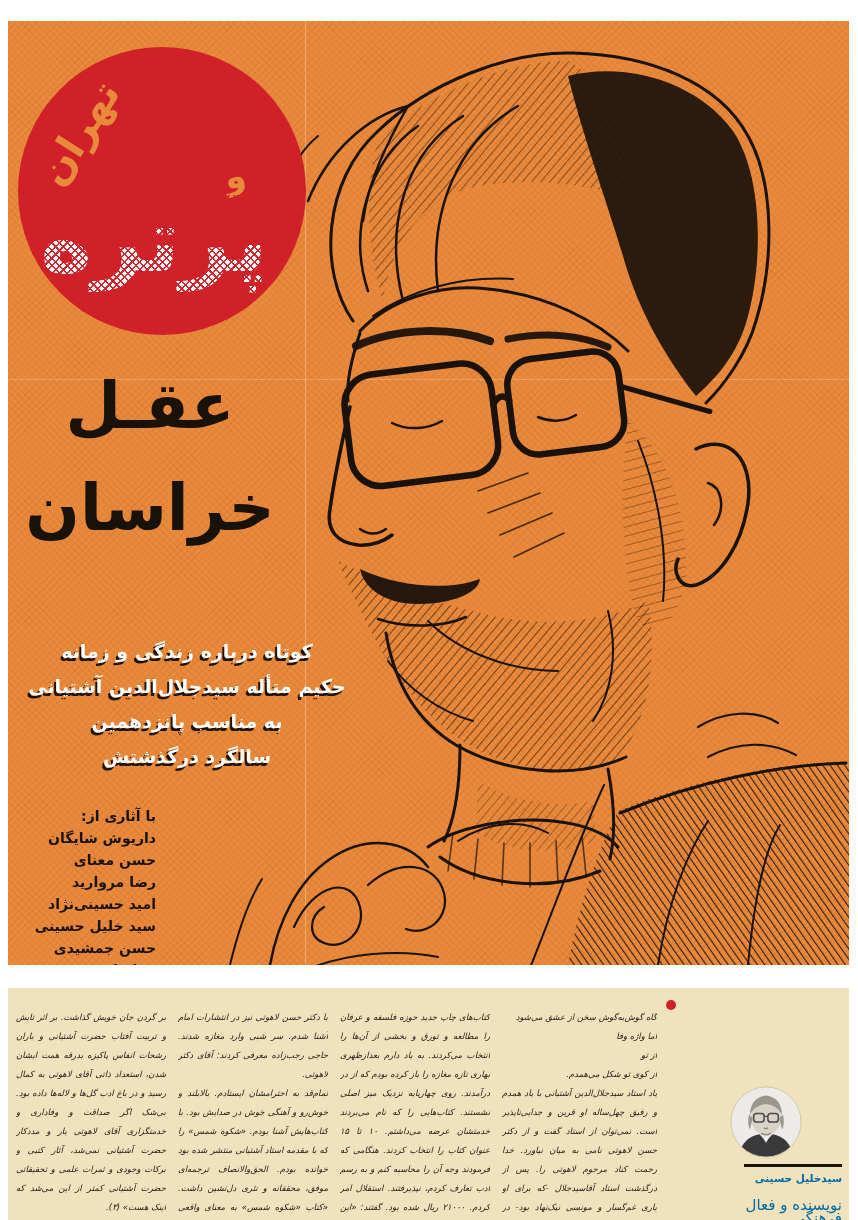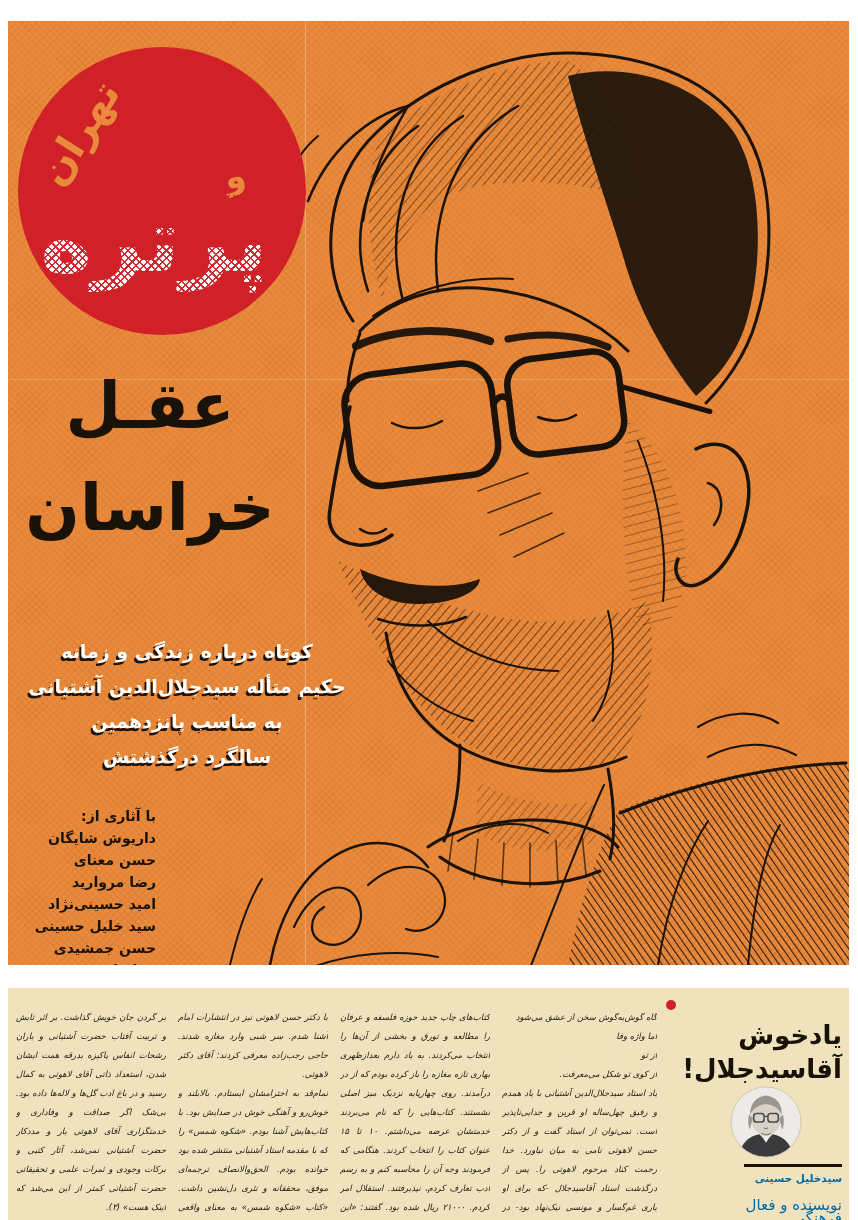--- a/index.html
+++ b/index.html
@@ -226,24 +226,20 @@
           <div class="contributor-line">سید خلیل حسینی</div>
           <div class="contributor-line">حسن جمشیدی خراسانی</div>
         </div>
     </div>
   </div>
 
   <div class="article">
 
     <div class="start-dot"></div>
 
-    <div class="side-title">
-        <div class="side-title-line">یادخوش</div>
-        <div class="side-title-line">آقاسیدجلال!</div>
-      </div>
 
     <svg class="author-photo" viewBox="0 0 76 76">
       <defs>
           <clipPath id="pc">
             <circle cx="38" cy="38" r="37"></circle>
           </clipPath>
         </defs>
       <g clip-path="url(#pc)">
         <rect width="76" height="76" fill="#ecebe7"></rect>
         <ellipse cx="38" cy="33" rx="16" ry="19" fill="#d8d2c7"></ellipse>
@@ -264,21 +260,21 @@
     <div class="byline">
       <div class="byline-rule"></div>
       <div class="author-name">سیدخلیل حسینی</div>
       <div class="author-role">نویسنده و فعال فرهنگی</div>
     </div>
 
     <div class="col col-1">
         <div class="col-p">گاه گوش‌به‌گوش سخن از عشق می‌شود</div>
         <div class="col-p">اما واژه وفا</div>
         <div class="col-p">از تو</div>
-        <div class="col-p">از کوی تو شکل می‌معرفت.</div>
+        <div class="col-p">از کوی تو شکل می‌همدم.</div>
         <div class="col-p">یاد استاد سیدجلال‌الدین آشتیانی با یاد همدم و رفیق چهل‌ساله او قرین و جدایی‌ناپذیر است. نمی‌توان از استاد گفت و از دکتر حسن لاهوتی نامی به میان نیاورد. خدا رحمت کناد مرحوم لاهوتی را. پس از درگذشت استاد آقاسیدجلال -که برای او یاری غم‌گسار و مونسی نیک‌نهاد بود- در مقالاتی بسیار خواندنی با نام «یاد خوش آقاسیدجلال» با نام و یاد خوش او تجدید ارادت کرده بود. این مقالات نخست در ماهنامه «حکمت و معرفت» و پس از آن در مجله فرهنگی هنری «بخارا» تجدید چاپ شد. اکنون در نخستین روزهای ماه بهار که با یاد آن ۲ عزیز قرین است، یاد خوش آقاسیدجلال را با حدیث مشتاقی دوست همدل و همراه او گره می‌زنم. استاد آشتیانی، این سید وارسته، مهربان و گشاده‌رو را در انتشارات امام دیده بودم.</div>
       </div>
 
     <div class="col col-2">
       <div>
           <div class="col-p">کتاب‌های چاپ جدید حوزه فلسفه و عرفان را مطالعه و تورق و بخشی از آن‌ها را انتخاب می‌کردند. به یاد دارم بعدازظهری بهاری تازه مغازه را باز کرده بودم که از در درآمدند. روی چهارپایه نزدیک میز اصلی نشستند. کتاب‌هایی را که نام می‌بردند خدمتشان عرضه می‌داشتم. ۱۰ تا ۱۵ عنوان کتاب را انتخاب کردند. هنگامی که فرمودند وجه آن را محاسبه کنم و به رسم ادب تعارف کردم، نپذیرفتند. استقلال امر کردم. ۲۱۰۰۰ ریال شده بود. گفتند: «این مبلغ را همراه ندارم.» دسته‌چکشان را درآوردند و به خط شریف خود وجه آن را مرقوم داشتند. اجازه خواستم کتاب‌ها را شب‌هنگام در منزل حضورشان تقدیم کنم. باز نپذیرفتند. کتاب‌ها را برداشتند، خداحافظی کردند و تشریف بردند. چک از بانک ملی شعبه خیابان دانشگاه بود و «خط چون پر طاووسی که به خط عبدالمجید و قابوس طعنه می‌زد» (۱). محو تماشای آن خط خوش بودم. وسوسه‌ای دل‌انگیز به جانم چنگ انداخت که از آن چک کپی بگیرم و به یادگار نگه دارم. چنین کردم.</div>
         </div>
 
     </div>
 

